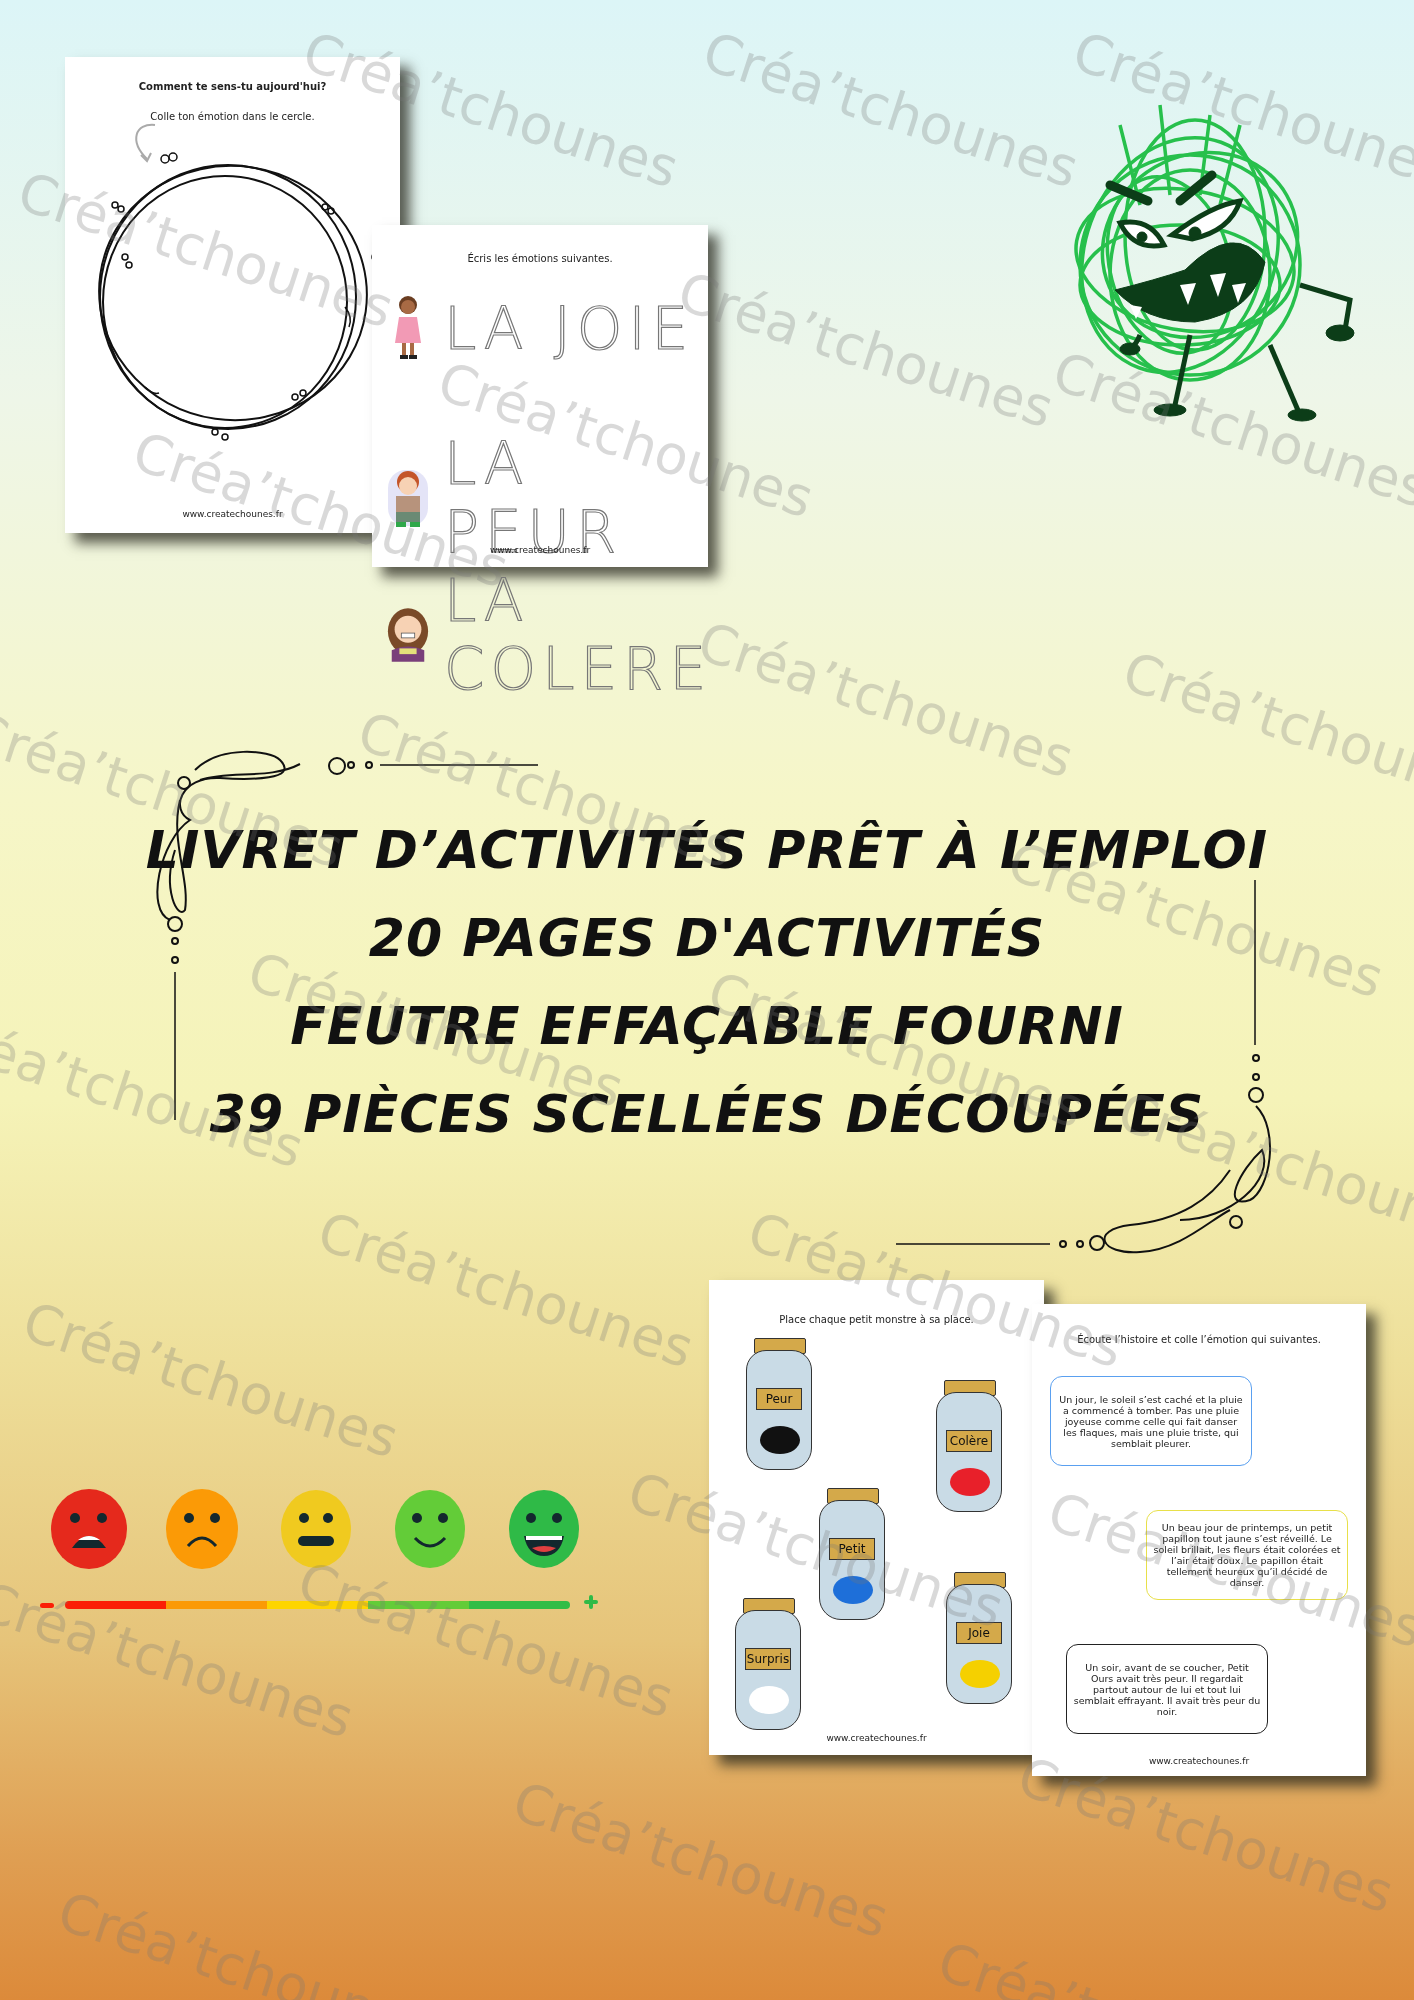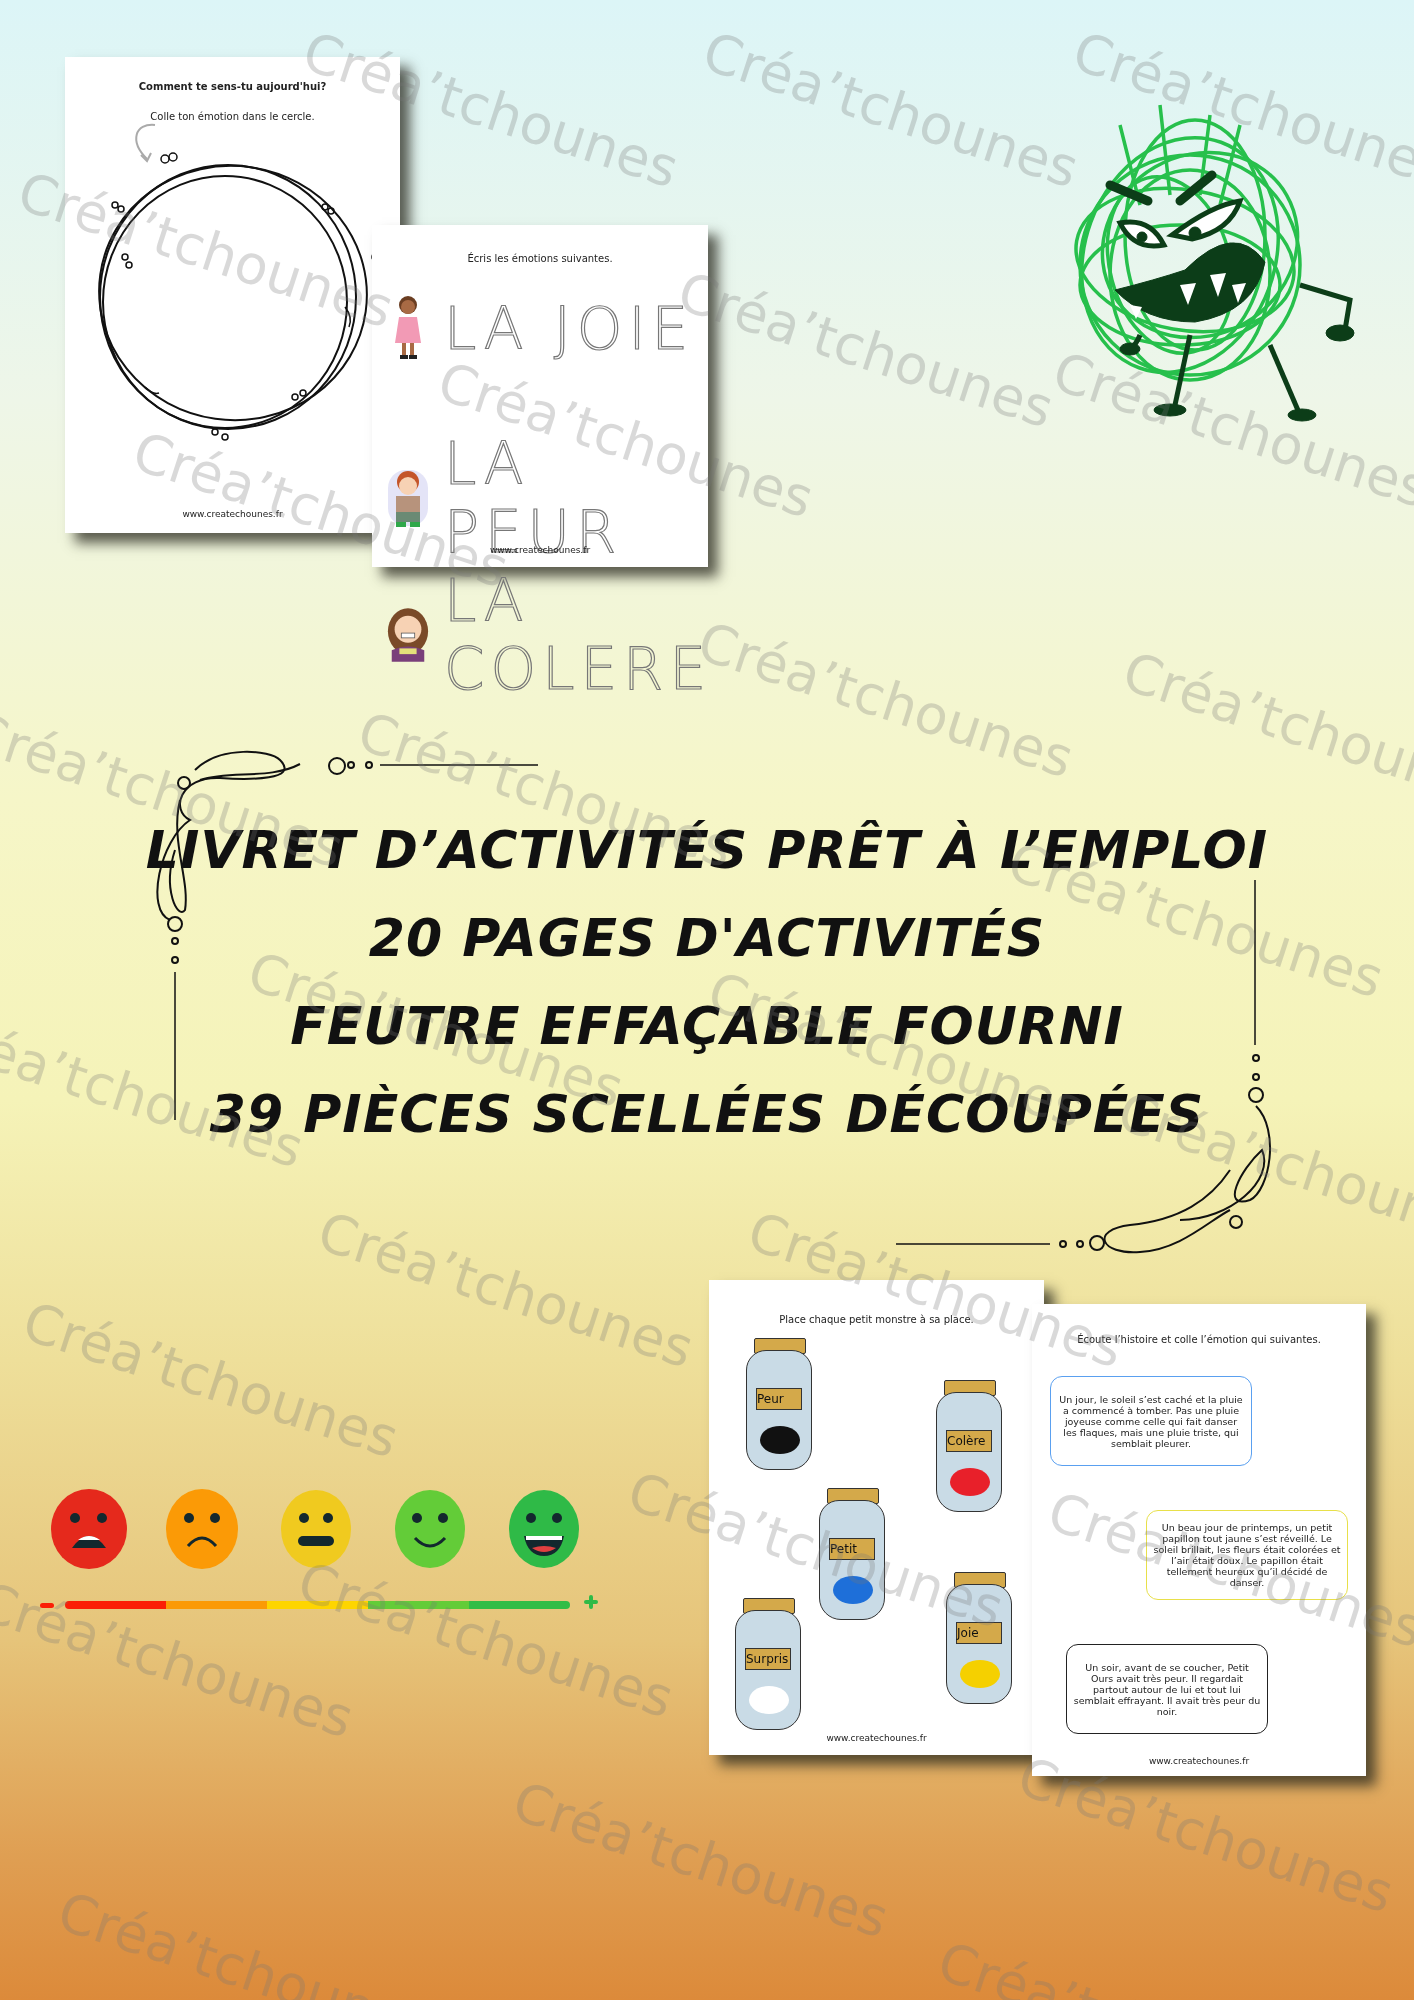--- a/index.html
+++ b/index.html
@@ -12,21 +12,21 @@
   .page .ptitle{position:absolute;left:0;right:0;text-align:center;font-size:10px;color:#222;font-family:"DejaVu Sans",sans-serif;}
   .page .pfoot{position:absolute;left:0;right:0;text-align:center;font-size:9px;color:#222;font-family:"DejaVu Sans",sans-serif;}
   .trace-row{position:absolute;left:14px;display:flex;align-items:center;}
   .trace-row .kid{width:44px;height:72px;display:flex;align-items:center;justify-content:center;}
   .trace-text{font-family:"DejaVu Sans",sans-serif;font-size:58px;font-weight:300;color:transparent;-webkit-text-stroke:1.2px #777;letter-spacing:6px;margin-left:14px;}
   .headline{position:absolute;left:0;right:0;text-align:center;font-family:"DejaVu Sans",sans-serif;font-weight:900;color:#111;text-transform:uppercase;font-style:italic;letter-spacing:1px;}
   .emoji{position:absolute;border-radius:50%;}
   .jar{position:absolute;width:70px;height:132px;}
   .jar .lid{position:absolute;left:10px;top:0;width:50px;height:14px;background:#d4a94a;border:1.5px solid #333;border-radius:2px;}
   .jar .body{position:absolute;left:2px;top:12px;width:64px;height:118px;background:#c9dbe6;border:1.5px solid #333;border-radius:20px 20px 22px 22px;}
-  .jar .label{position:absolute;left:12px;top:50px;width:44px;height:20px;background:#d4a94a;border:1px solid #333;font-size:12px;font-family:"DejaVu Sans",sans-serif;text-align:left;line-height:20px;color:#111;}
+  .jar .label{position:absolute;left:12px;top:50px;width:44px;height:20px;background:#d4a94a;border:1px solid #333;font-size:12px;font-family:"DejaVu Sans",sans-serif;text-align:center;line-height:20px;color:#111;}
   .jar .splat{position:absolute;left:16px;top:88px;width:40px;height:28px;border-radius:50%;}
   .story{position:absolute;border:1.5px solid;border-radius:12px;font-size:9.5px;line-height:11px;text-align:center;font-family:"DejaVu Sans",sans-serif;color:#222;display:flex;align-items:center;justify-content:center;padding:4px 6px;box-sizing:border-box;}
 </style>
 </head>
 <body>
 
 <div class="page" style="left:65px;top:57px;width:335px;height:476px;z-index:2;">
   <div class="ptitle" style="top:24px;font-weight:bold;">Comment te sens-tu aujourd'hui?</div>
   <div class="ptitle" style="top:54px;">Colle ton émotion dans le cercle.</div>
   <svg style="position:absolute;left:60px;top:64px;" width="40" height="50" viewBox="0 0 40 50">

